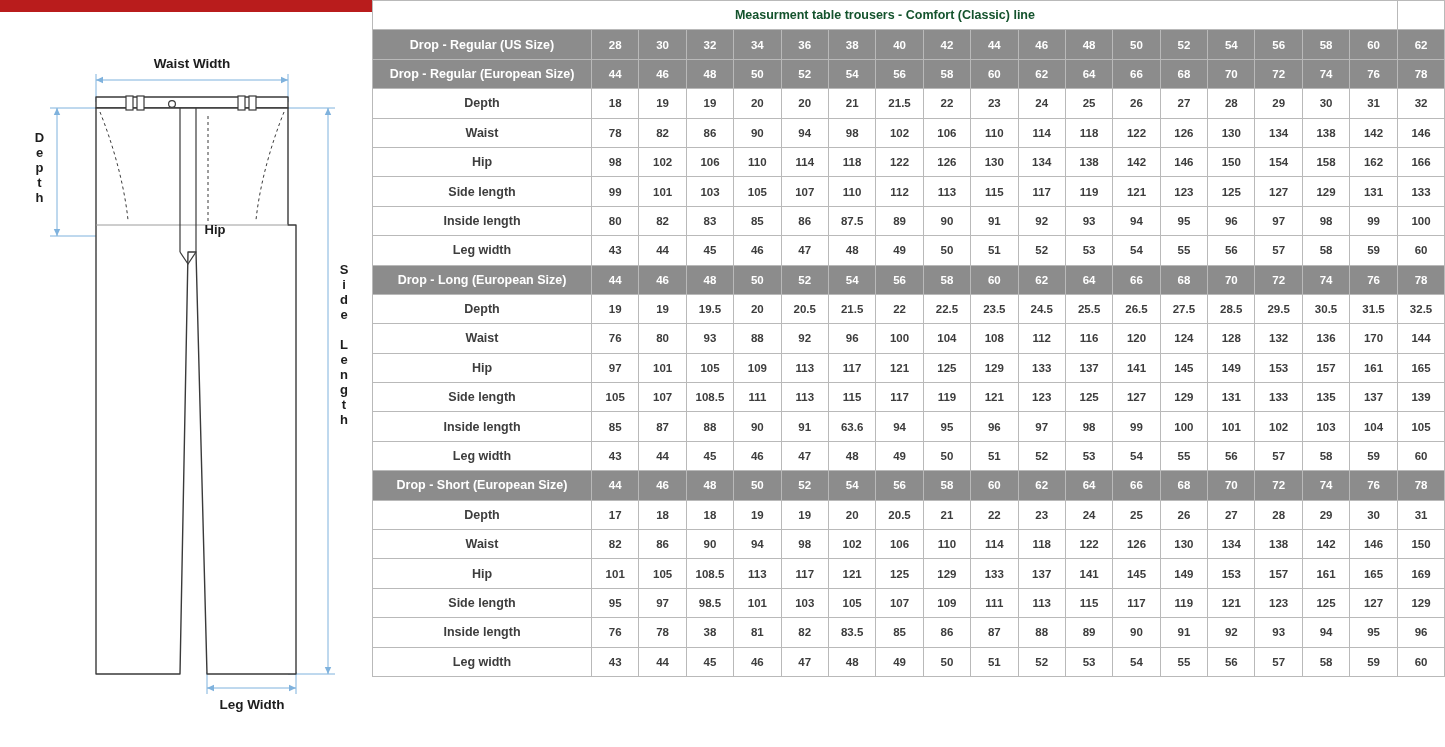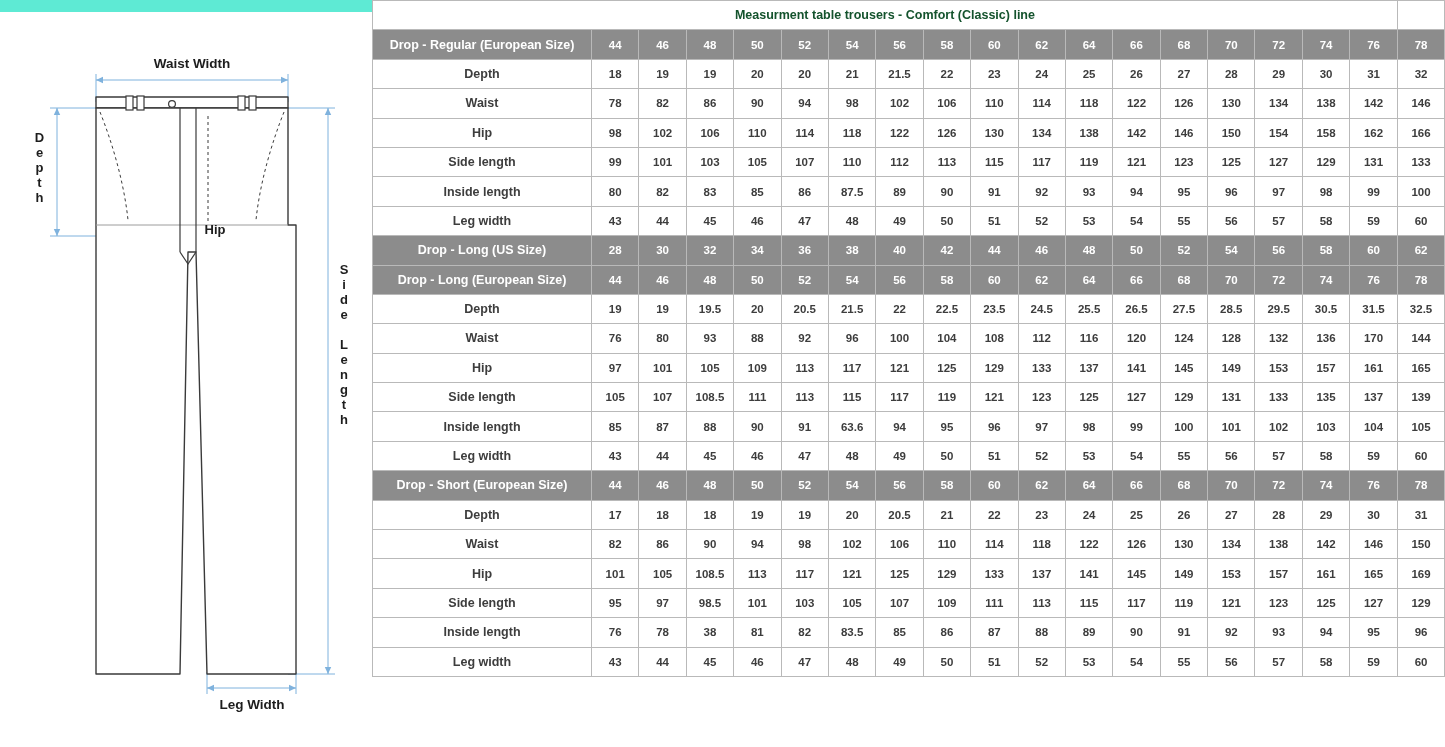--- a/index.html
+++ b/index.html
@@ -15,21 +15,21 @@
     width: 1445px; height: 747px;
     display: flex;
     background: #ffffff;
   }
 
   
   .diagram-panel {
     position: relative;
     width: 372px;
     height: 731px;
-    background: #5eead4;
+    background: #b91c1c;
     flex: 0 0 372px;
   }
   .diagram-inner {
     position: absolute;
     left: 0; top: 12px;
     width: 372px; height: 723px;
     background: #ffffff;
   }
   .diagram-svg { display: block; }
 
@@ -210,20 +210,41 @@
           <col style="width: 47.4px;">
           <col style="width: 47.4px;">
         </colgroup>
       <thead>
         <tr>
           <th class="title-cell" id="title-cell" colspan="18">Measurment table trousers - Comfort (Classic) line</th>
         <th class="title-blank" colspan="1"></th>
           </tr>
       </thead>
       <tbody id="tbody">
+          <tr>
+            <td class="lbl lbl-drop">Drop - Regular (US Size)</td>
+            <td class="val val-drop">28</td>
+            <td class="val val-drop">30</td>
+            <td class="val val-drop">32</td>
+            <td class="val val-drop">34</td>
+            <td class="val val-drop">36</td>
+            <td class="val val-drop">38</td>
+            <td class="val val-drop">40</td>
+            <td class="val val-drop">42</td>
+            <td class="val val-drop">44</td>
+            <td class="val val-drop">46</td>
+            <td class="val val-drop">48</td>
+            <td class="val val-drop">50</td>
+            <td class="val val-drop">52</td>
+            <td class="val val-drop">54</td>
+            <td class="val val-drop">56</td>
+            <td class="val val-drop">58</td>
+            <td class="val val-drop">60</td>
+            <td class="val val-drop">62</td>
+          </tr>
           <tr>
             <td class="lbl lbl-drop">Drop - Regular (European Size)</td>
             <td class="val val-drop">44</td>
             <td class="val val-drop">46</td>
             <td class="val val-drop">48</td>
             <td class="val val-drop">50</td>
             <td class="val val-drop">52</td>
             <td class="val val-drop">54</td>
             <td class="val val-drop">56</td>
             <td class="val val-drop">58</td>
@@ -358,41 +379,20 @@
             <td class="val">53</td>
             <td class="val">54</td>
             <td class="val">55</td>
             <td class="val">56</td>
             <td class="val">57</td>
             <td class="val">58</td>
             <td class="val">59</td>
             <td class="val">60</td>
           </tr>
           <tr>
-            <td class="lbl lbl-drop">Drop - Long (US Size)</td>
-            <td class="val val-drop">28</td>
-            <td class="val val-drop">30</td>
-            <td class="val val-drop">32</td>
-            <td class="val val-drop">34</td>
-            <td class="val val-drop">36</td>
-            <td class="val val-drop">38</td>
-            <td class="val val-drop">40</td>
-            <td class="val val-drop">42</td>
-            <td class="val val-drop">44</td>
-            <td class="val val-drop">46</td>
-            <td class="val val-drop">48</td>
-            <td class="val val-drop">50</td>
-            <td class="val val-drop">52</td>
-            <td class="val val-drop">54</td>
-            <td class="val val-drop">56</td>
-            <td class="val val-drop">58</td>
-            <td class="val val-drop">60</td>
-            <td class="val val-drop">62</td>
-          </tr>
-          <tr>
             <td class="lbl lbl-drop">Drop - Long (European Size)</td>
             <td class="val val-drop">44</td>
             <td class="val val-drop">46</td>
             <td class="val val-drop">48</td>
             <td class="val val-drop">50</td>
             <td class="val val-drop">52</td>
             <td class="val val-drop">54</td>
             <td class="val val-drop">56</td>
             <td class="val val-drop">58</td>
             <td class="val val-drop">60</td>

